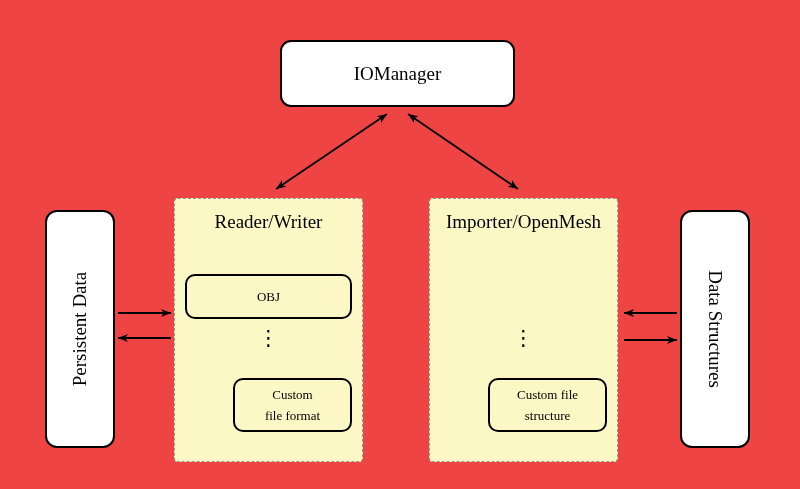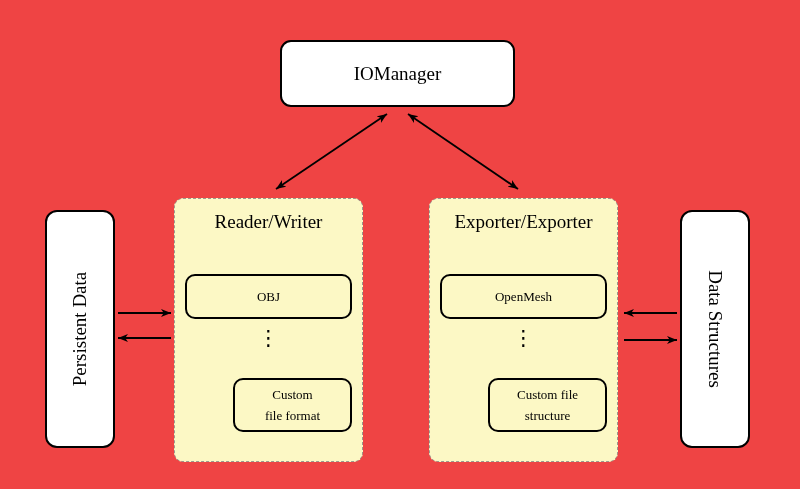--- a/index.html
+++ b/index.html
@@ -26,21 +26,21 @@
     display: flex; align-items: center; justify-content: center;
     font-size: 19px;
   }
   
   .panel {
     position: absolute;
     top: 198px;
     width: 189px; height: 264px;
     background: #fcf8c5;
     border: 1.5px dashed #9a9a90;
-    border-radius: 9px;
+    border-radius: 4px;
   }
   .panel.left  { left: 174px; }
   .panel.right { left: 429px; }
   .panel-title {
     position: absolute;
     top: 12px; left: 0; right: 0;
     text-align: center;
     font-size: 19px;
   }
   .inner-box {
@@ -106,24 +106,21 @@
       <span>OBJ</span>
     </div>
     <div class="dots">⋮</div>
     <div class="inner-box row2">
       <span>Custom</span>
       <span>file format</span>
     </div>
   </div>
 
   <div class="panel right">
-    <div class="panel-title">Exporter/Exporter</div>
-    <div class="inner-box row1">
-      <span>OpenMesh</span>
-    </div>
+    <div class="panel-title">Importer/OpenMesh</div>
     <div class="dots">⋮</div>
     <div class="inner-box row2">
       <span>Custom file</span>
       <span>structure</span>
     </div>
   </div>
 
   <div class="side-box left">
     <span class="vtext">Persistent Data</span>
   </div>

